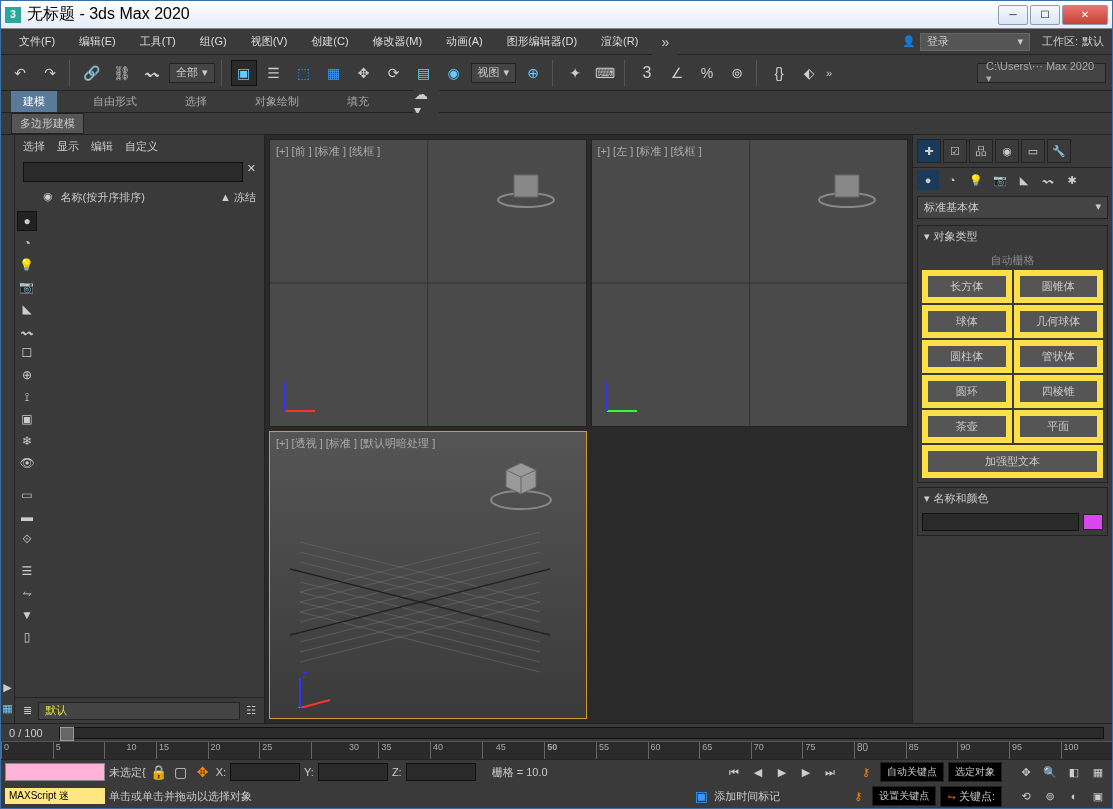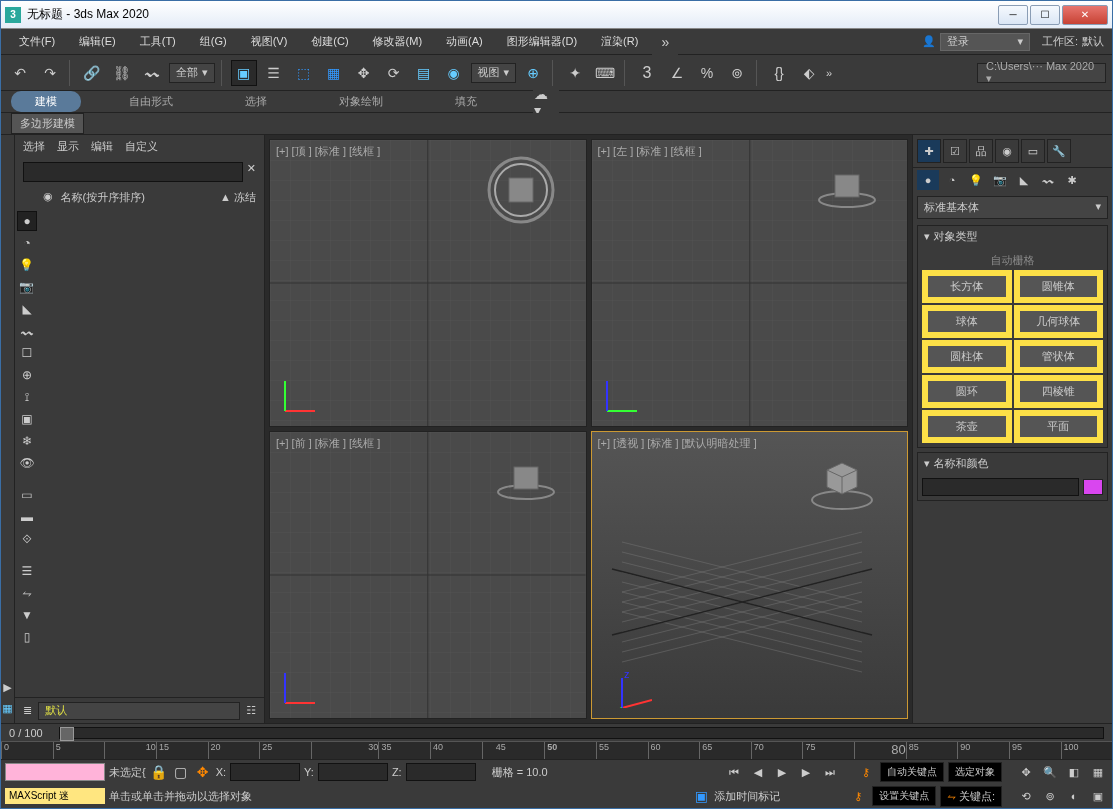--- a/index.html
+++ b/index.html
@@ -1,36 +1,36 @@
 <!DOCTYPE html>
 <html><head>
 <meta charset="utf-8">
 <style>
 * { margin: 0; padding: 0; box-sizing: border-box; font-family: "Microsoft YaHei", Arial, sans-serif; font-size: 11px; user-select: none; }
 body { background: #3a3a3a; color: #ccc; width: 1113px; height: 809px; overflow: hidden; }
 .window { width: 100%; height: 100%; display: flex; flex-direction: column; border: 1px solid #3a6ea5; }
 .titlebar { height: 28px; background: linear-gradient(#fff, #e4ecf7); display: flex; align-items: center; padding: 0 4px; color: #000; border-bottom: 1px solid #888; }
 .titlebar .icon { width: 16px; height: 16px; background: #2aa89c; color: #fff; display: inline-flex; align-items: center; justify-content: center; font-size: 10px; font-weight: bold; margin-right: 6px; }
-.titlebar .title { flex: 1; font-size: 12px; }
+.titlebar .title { flex: 1; font-size: 16px; }
 .winbtns { display: flex; gap: 0; }
 .winbtn { width: 30px; height: 20px; border: 1px solid #8a9db5; background: linear-gradient(#f5f9fe,#dae6f5); display: flex; align-items: center; justify-content: center; font-size: 10px; border-radius: 2px; margin-left: 2px; }
 .winbtn.close { background: linear-gradient(#e8766f,#c74234); color: #fff; width: 46px; }
 .menubar { height: 26px; background: #3a3a3a; display: flex; align-items: center; padding: 0 8px; gap: 4px; border-bottom: 1px solid #222; }
 .menuitem { padding: 3px 10px; color: #ddd; cursor: pointer; }
 .menubar .login-box { margin-left: auto; display:flex; align-items:center; gap:4px; }
-.login-field { background: #555; border: 1px solid #666; padding: 2px 6px; width: 90px; color:#ccc; height:18px; display:flex; align-items:center; gap:4px;}
+.login-field { background: #555; border: 1px solid #666; padding: 2px 6px; width: 110px; color:#ccc; height:18px; display:flex; align-items:center; gap:4px;}
 .workspace { display:flex; align-items:center; gap:4px; margin-left:8px; color:#ccc;}
 .toolbar { height: 36px; background: #3a3a3a; display: flex; align-items: center; padding: 2px 6px; gap: 4px; border-bottom: 1px solid #222; }
 .tbtn { width: 26px; height: 26px; background: #3a3a3a; border: 1px solid transparent; display: flex; align-items: center; justify-content: center; color: #ccc; font-size: 14px; }
 .tbtn.hl { background: #2a2a2a; border:1px solid #111; }
 .tsep { width: 4px; height: 26px; border-left: 1px solid #555; margin: 0 2px; }
 .tselect { background: #444; border: 1px solid #222; color: #ccc; padding: 2px 6px; height: 20px; display:flex; align-items:center; gap:4px;}
 .path-field { background:#444; border:1px solid #222; color:#aaa; padding:2px 8px; height:20px; width:129px; margin-left:auto; display:flex; align-items:center;}
 .ribbon-tabs { height: 22px; background: #3a3a3a; display:flex; align-items:center; padding: 0 10px; gap: 24px; border-bottom:1px solid #222;}
-.ribbon-tab { padding: 3px 24px; color: #aaa; border-radius: 10px; }
+.ribbon-tab { padding: 3px 12px; color: #aaa; }
 .ribbon-tab.active { background: #5a7a9a; color: #fff; }
 .ribbon-sub { height: 22px; background:#3a3a3a; display:flex; align-items:center; padding:0 10px; border-bottom:1px solid #222;}
 .ribbon-sub .sub { padding:2px 8px; background:#555; border:1px solid #222; color:#ccc;}
 .main-area { flex: 1; display: flex; background: #2a2a2a; overflow:hidden;}
 .left-panel { width: 250px; background: #3a3a3a; display:flex; flex-direction:column; border-right:1px solid #222;}
 .left-tabs { display:flex; padding:4px 8px; gap:12px; color:#ccc;}
 .left-search { display:flex; padding:4px 8px; gap:4px;}
 .left-search input { flex:1; background:#2a2a2a; border:1px solid #111; color:#ccc; padding:2px 4px; height:20px;}
 .left-header { display:flex; padding:4px 8px; gap:8px; color:#ccc; font-size:11px;}
 .left-toolbar { width:24px; background:#3a3a3a; display:flex; flex-direction:column; gap:2px; padding:2px; }
@@ -212,70 +212,48 @@
         <span>≣</span>
         <div class="layer-select">
             <span>默认</span>
           </div>
         <span>☷</span>
       </div>
     </div>
 
     <div class="viewports">
       <div class="viewport">
-        <div class="vp-label">[+] [顶 ] [标准 ] [线框 ]</div>
+        <div class="vp-label">[+] [前 ] [标准 ] [线框 ]</div>
         <svg class="grid-bg" width="100%" height="100%">
-            <defs>
-              <pattern id="g1" width="20" height="20" patternUnits="userSpaceOnUse">
-                <path d="M20 0L0 0 0 20" fill="none" stroke="#5a5a5a" stroke-width="0.5"></path>
-              </pattern>
-            </defs>
             <rect width="100%" height="100%" fill="url(#g1)"></rect>
             <line x1="50%" y1="0" x2="50%" y2="100%" class="major"></line>
             <line x1="0" y1="50%" x2="100%" y2="50%" class="major"></line>
           </svg>
-        <svg style="position:absolute;top:15px;right:30px" width="70" height="70">
-            <circle cx="35" cy="35" r="32" fill="none" stroke="#888" stroke-width="3"></circle>
-            <circle cx="35" cy="35" r="26" fill="none" stroke="#aaa" stroke-width="2"></circle>
-            <rect x="23" y="23" width="24" height="24" fill="#888" stroke="#666"></rect>
+        <svg style="position:absolute;top:20px;right:30px" width="60" height="50">
+            <ellipse cx="30" cy="40" rx="28" ry="7" fill="none" stroke="#888" stroke-width="2"></ellipse>
+            <rect x="18" y="15" width="24" height="22" fill="#888" stroke="#666"></rect>
           </svg>
         <svg class="vp-axis">
             <line x1="5" y1="35" x2="35" y2="35" stroke="#f33" stroke-width="2"></line>
-            <line x1="5" y1="35" x2="5" y2="5" stroke="#3f3" stroke-width="2"></line>
+            <line x1="5" y1="35" x2="5" y2="5" stroke="#33f" stroke-width="2"></line>
           </svg>
       </div>
       <div class="viewport">
         <div class="vp-label">[+] [左 ] [标准 ] [线框 ]</div>
         <svg class="grid-bg" width="100%" height="100%">
             <rect width="100%" height="100%" fill="url(#g1)"></rect>
             <line x1="50%" y1="0" x2="50%" y2="100%" class="major"></line>
             <line x1="0" y1="50%" x2="100%" y2="50%" class="major"></line>
           </svg>
         <svg style="position:absolute;top:20px;right:30px" width="60" height="50">
             <ellipse cx="30" cy="40" rx="28" ry="7" fill="none" stroke="#888" stroke-width="2"></ellipse>
             <rect x="18" y="15" width="24" height="22" fill="#888" stroke="#666"></rect>
           </svg>
         <svg class="vp-axis">
             <line x1="5" y1="35" x2="35" y2="35" stroke="#3f3" stroke-width="2"></line>
-            <line x1="5" y1="35" x2="5" y2="5" stroke="#33f" stroke-width="2"></line>
-          </svg>
-      </div>
-      <div class="viewport">
-        <div class="vp-label">[+] [前 ] [标准 ] [线框 ]</div>
-        <svg class="grid-bg" width="100%" height="100%">
-            <rect width="100%" height="100%" fill="url(#g1)"></rect>
-            <line x1="50%" y1="0" x2="50%" y2="100%" class="major"></line>
-            <line x1="0" y1="50%" x2="100%" y2="50%" class="major"></line>
-          </svg>
-        <svg style="position:absolute;top:20px;right:30px" width="60" height="50">
-            <ellipse cx="30" cy="40" rx="28" ry="7" fill="none" stroke="#888" stroke-width="2"></ellipse>
-            <rect x="18" y="15" width="24" height="22" fill="#888" stroke="#666"></rect>
-          </svg>
-        <svg class="vp-axis">
-            <line x1="5" y1="35" x2="35" y2="35" stroke="#f33" stroke-width="2"></line>
             <line x1="5" y1="35" x2="5" y2="5" stroke="#33f" stroke-width="2"></line>
           </svg>
       </div>
       <div class="viewport active" style="background:linear-gradient(#555,#3a3a3a)">
         <div class="vp-label">[+] [透视 ] [标准 ] [默认明暗处理 ]</div>
         <svg style="position:absolute;top:20px;right:30px" width="70" height="60">
             <ellipse cx="35" cy="48" rx="30" ry="9" fill="none" stroke="#888" stroke-width="2"></ellipse>
             <path d="M20 35 L35 42 L50 35 L50 18 L35 11 L20 18 Z M35 42 L35 25 M20 18 L35 25 L50 18" fill="#999" stroke="#666" stroke-width="1"></path>
           </svg>
         <svg width="100%" height="100%" style="position:absolute;inset:0">
@@ -341,20 +319,21 @@
             <div class="obj-btn">长方体</div>
             <div class="obj-btn">圆锥体</div>
             <div class="obj-btn">球体</div>
             <div class="obj-btn">几何球体</div>
             <div class="obj-btn">圆柱体</div>
             <div class="obj-btn">管状体</div>
             <div class="obj-btn">圆环</div>
             <div class="obj-btn">四棱锥</div>
             <div class="obj-btn">茶壶</div>
             <div class="obj-btn">平面</div>
+            <div class="obj-btn" style="grid-column:1/3">加强型文本</div>
           </div>
         </div>
       </div>
       <div class="rollout">
         <div class="rollout-hdr">▾ <span>名称和颜色</span></div>
         <div class="rollout-body" style="display:flex;gap:4px;align-items:center">
           <input style="flex: 1 1 0%; background: rgb(42, 42, 42); border: 1px solid rgb(17, 17, 17); height: 18px; color: rgb(204, 204, 204);">
           <div class="color-swatch"></div>
         </div>
       </div>
@@ -363,35 +342,35 @@
 
   <div class="timeline">
     <span><span>0</span> / <span>100</span></span>
     <div style="flex:1;height:12px;background:#2a2a2a;border:1px solid #111;position:relative">
       <div style="position:absolute;left:0;top:-1px;width:14px;height:14px;background:#666;border:1px solid #999"></div>
     </div>
   </div>
   <div class="time-ruler" id="ruler">
       <span style="flex: 1 1 0%; text-align: left; color: rgb(170, 170, 170); font-size: 9px; border-left: 1px solid rgb(102, 102, 102); padding-left: 2px;">0</span>
       <span style="flex: 1 1 0%; text-align: left; color: rgb(170, 170, 170); font-size: 9px; border-left: 1px solid rgb(102, 102, 102); padding-left: 2px;">5</span>
-      <span style="flex: 1 1 0%; text-align: right; color: rgb(170, 170, 170); font-size: 9px; border-left: 1px solid rgb(102, 102, 102); padding-left: 2px;">10</span>
+      <span style="flex: 1 1 0%; text-align: center; color: rgb(170, 170, 170); font-size: 9px; border-left: 1px solid rgb(102, 102, 102); padding-left: 2px;">10</span>
       <span style="flex: 1 1 0%; text-align: left; color: rgb(170, 170, 170); font-size: 9px; border-left: 1px solid rgb(102, 102, 102); padding-left: 2px;">15</span>
       <span style="flex: 1 1 0%; text-align: left; color: rgb(170, 170, 170); font-size: 9px; border-left: 1px solid rgb(102, 102, 102); padding-left: 2px;">20</span>
       <span style="flex: 1 1 0%; text-align: left; color: rgb(170, 170, 170); font-size: 9px; border-left: 1px solid rgb(102, 102, 102); padding-left: 2px;">25</span>
-      <span style="flex: 1 1 0%; text-align: right; color: rgb(170, 170, 170); font-size: 9px; border-left: 1px solid rgb(102, 102, 102); padding-left: 18px;">30</span>
+      <span style="flex: 1 1 0%; text-align: center; color: rgb(170, 170, 170); font-size: 9px; border-left: 1px solid rgb(102, 102, 102); padding-left: 18px;">30</span>
       <span style="flex: 1 1 0%; text-align: left; color: rgb(170, 170, 170); font-size: 9px; border-left: 1px solid rgb(102, 102, 102); padding-left: 2px;">35</span>
       <span style="flex: 1 1 0%; text-align: left; color: rgb(170, 170, 170); font-size: 9px; border-left: 1px solid rgb(102, 102, 102); padding-left: 2px;">40</span>
       <span style="flex: 1 1 0%; text-align: left; color: rgb(170, 170, 170); font-size: 9px; border-left: 1px solid rgb(102, 102, 102); padding-left: 13px;">45</span>
       <span style="flex: 1 1 0%; text-align: left; color: rgb(170, 170, 170); font-size: 9px; border-left: 1px solid rgb(102, 102, 102); padding-left: 2px; font-weight: bold;">50</span>
       <span style="flex: 1 1 0%; text-align: left; color: rgb(170, 170, 170); font-size: 9px; border-left: 1px solid rgb(102, 102, 102); padding-left: 2px;">55</span>
       <span style="flex: 1 1 0%; text-align: left; color: rgb(170, 170, 170); font-size: 9px; border-left: 1px solid rgb(102, 102, 102); padding-left: 2px;">60</span>
       <span style="flex: 1 1 0%; text-align: left; color: rgb(170, 170, 170); font-size: 9px; border-left: 1px solid rgb(102, 102, 102); padding-left: 2px;">65</span>
       <span style="flex: 1 1 0%; text-align: left; color: rgb(170, 170, 170); font-size: 9px; border-left: 1px solid rgb(102, 102, 102); padding-left: 2px;">70</span>
       <span style="flex: 1 1 0%; text-align: left; color: rgb(170, 170, 170); font-size: 9px; border-left: 1px solid rgb(102, 102, 102); padding-left: 2px;">75</span>
-      <span style="flex: 1 1 0%; text-align: right; color: rgb(170, 170, 170); font-size: 13px; border-left: 1px solid rgb(102, 102, 102); padding-left: 2px;">80</span>
+      <span style="flex: 1 1 0%; text-align: left; color: rgb(170, 170, 170); font-size: 10px; border-left: 1px solid rgb(102, 102, 102); padding-left: 2px;">80</span>
       <span style="flex: 1 1 0%; text-align: left; color: rgb(170, 170, 170); font-size: 9px; border-left: 1px solid rgb(102, 102, 102); padding-left: 2px;">85</span>
       <span style="flex: 1 1 0%; text-align: left; color: rgb(170, 170, 170); font-size: 9px; border-left: 1px solid rgb(102, 102, 102); padding-left: 2px;">90</span>
       <span style="flex: 1 1 0%; text-align: left; color: rgb(170, 170, 170); font-size: 9px; border-left: 1px solid rgb(102, 102, 102); padding-left: 2px;">95</span>
       <span style="flex: 1 1 0%; text-align: left; color: rgb(170, 170, 170); font-size: 9px; border-left: 1px solid rgb(102, 102, 102); padding-left: 2px;">100</span>
     </div>
 
   <div class="statusbar">
     <div class="status-row">
       <div style="width:100px;height:18px;background:#ffb3d9;border:1px solid #888"></div>
       <span>未选定{</span>

